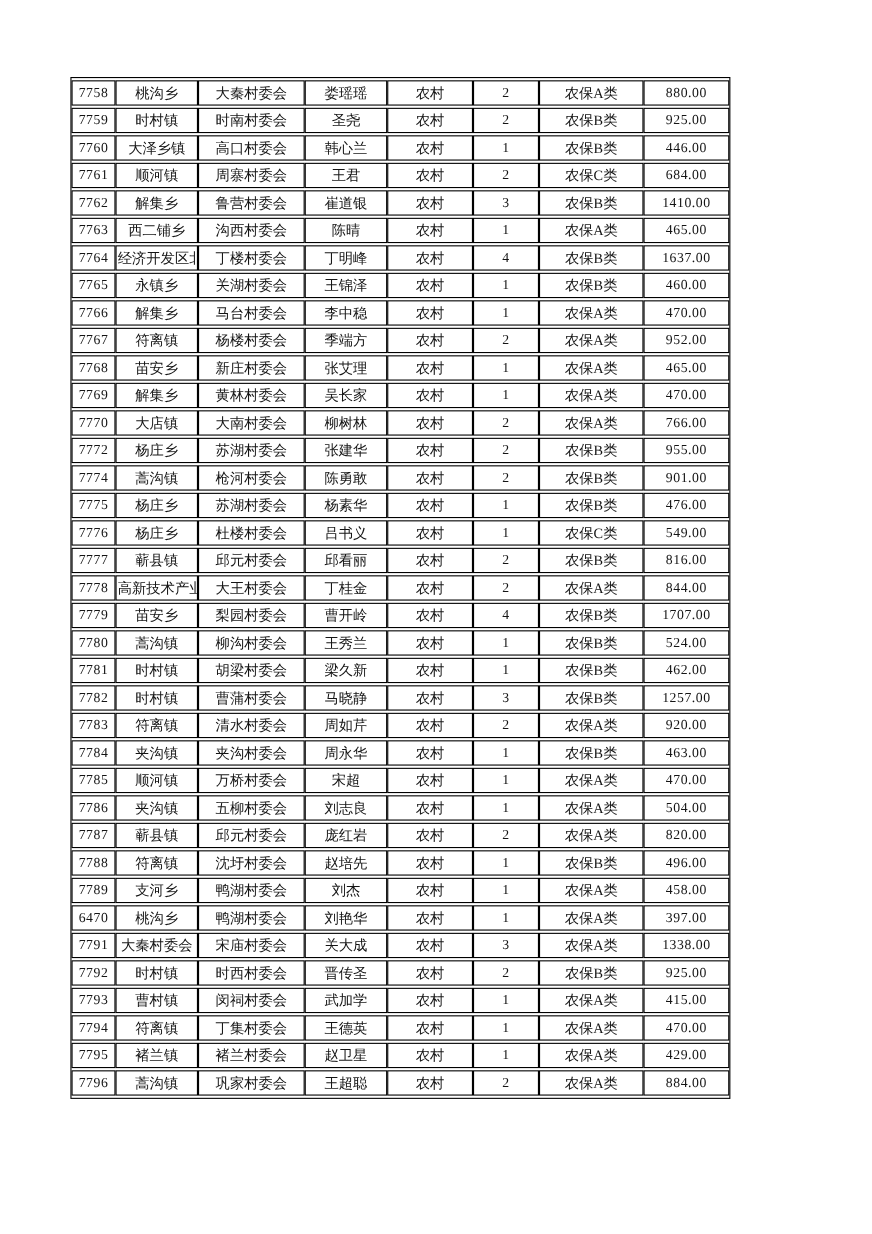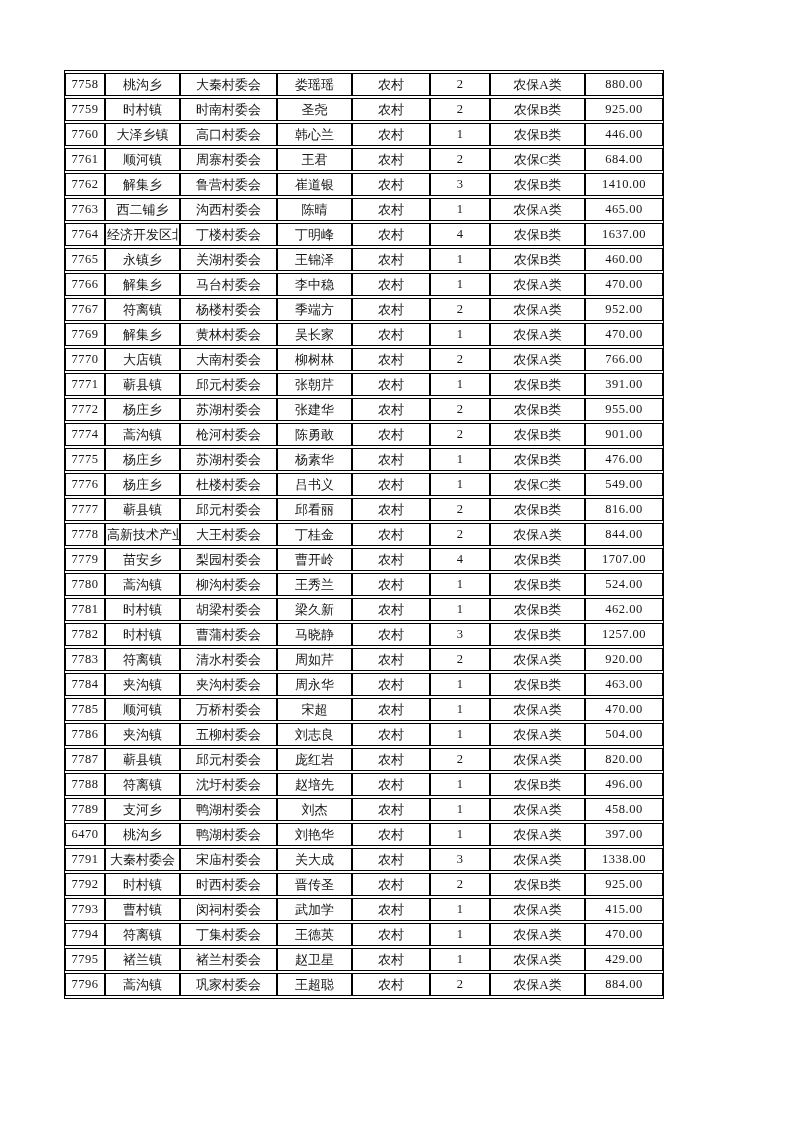--- a/index.html
+++ b/index.html
@@ -158,48 +158,48 @@
       <td class="num">7767</td>
       <td>符离镇</td>
       <td>杨楼村委会</td>
       <td>季端方</td>
       <td>农村</td>
       <td class="num">2</td>
       <td>农保A类</td>
       <td class="num">952.00</td>
     </tr>
         <tr>
+      <td class="num">7768</td>
+      <td>苗安乡</td>
+      <td>新庄村委会</td>
+      <td>张艾理</td>
+      <td>农村</td>
+      <td class="num">1</td>
+      <td>农保A类</td>
+      <td class="num">465.00</td>
+    </tr>
+        <tr>
       <td class="num">7769</td>
       <td>解集乡</td>
       <td>黄林村委会</td>
       <td>吴长家</td>
       <td>农村</td>
       <td class="num">1</td>
       <td>农保A类</td>
       <td class="num">470.00</td>
     </tr>
         <tr>
       <td class="num">7770</td>
       <td>大店镇</td>
       <td>大南村委会</td>
       <td>柳树林</td>
       <td>农村</td>
       <td class="num">2</td>
       <td>农保A类</td>
       <td class="num">766.00</td>
-    </tr>
-        <tr>
-      <td class="num">7771</td>
-      <td>蕲县镇</td>
-      <td>邱元村委会</td>
-      <td>张朝芹</td>
-      <td>农村</td>
-      <td class="num">1</td>
-      <td>农保B类</td>
-      <td class="num">391.00</td>
     </tr>
         <tr>
       <td class="num">7772</td>
       <td>杨庄乡</td>
       <td>苏湖村委会</td>
       <td>张建华</td>
       <td>农村</td>
       <td class="num">2</td>
       <td>农保B类</td>
       <td class="num">955.00</td>

